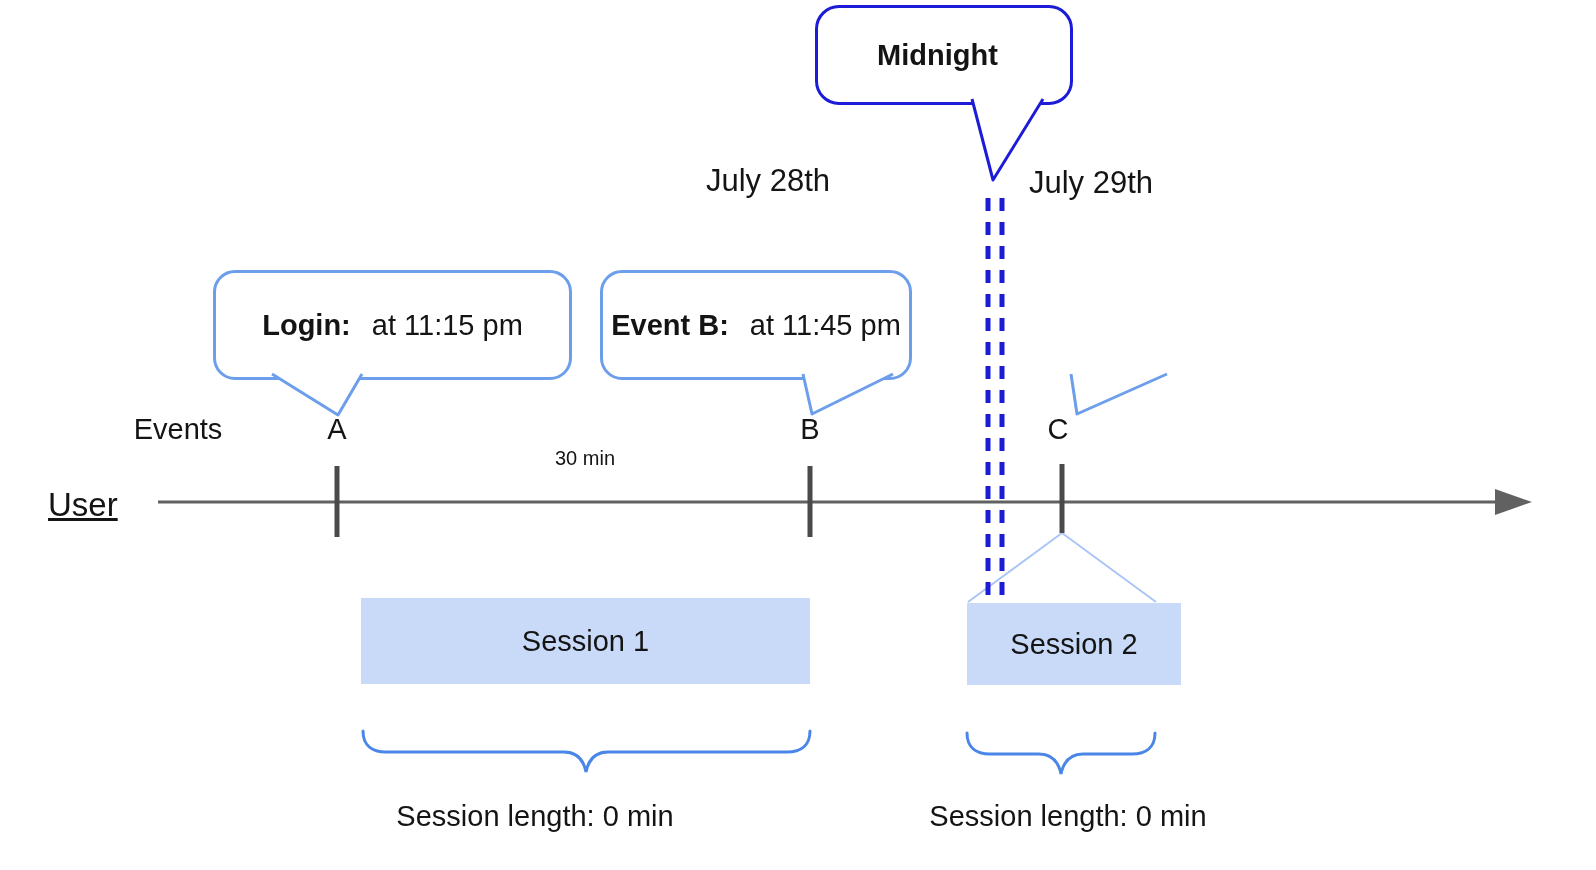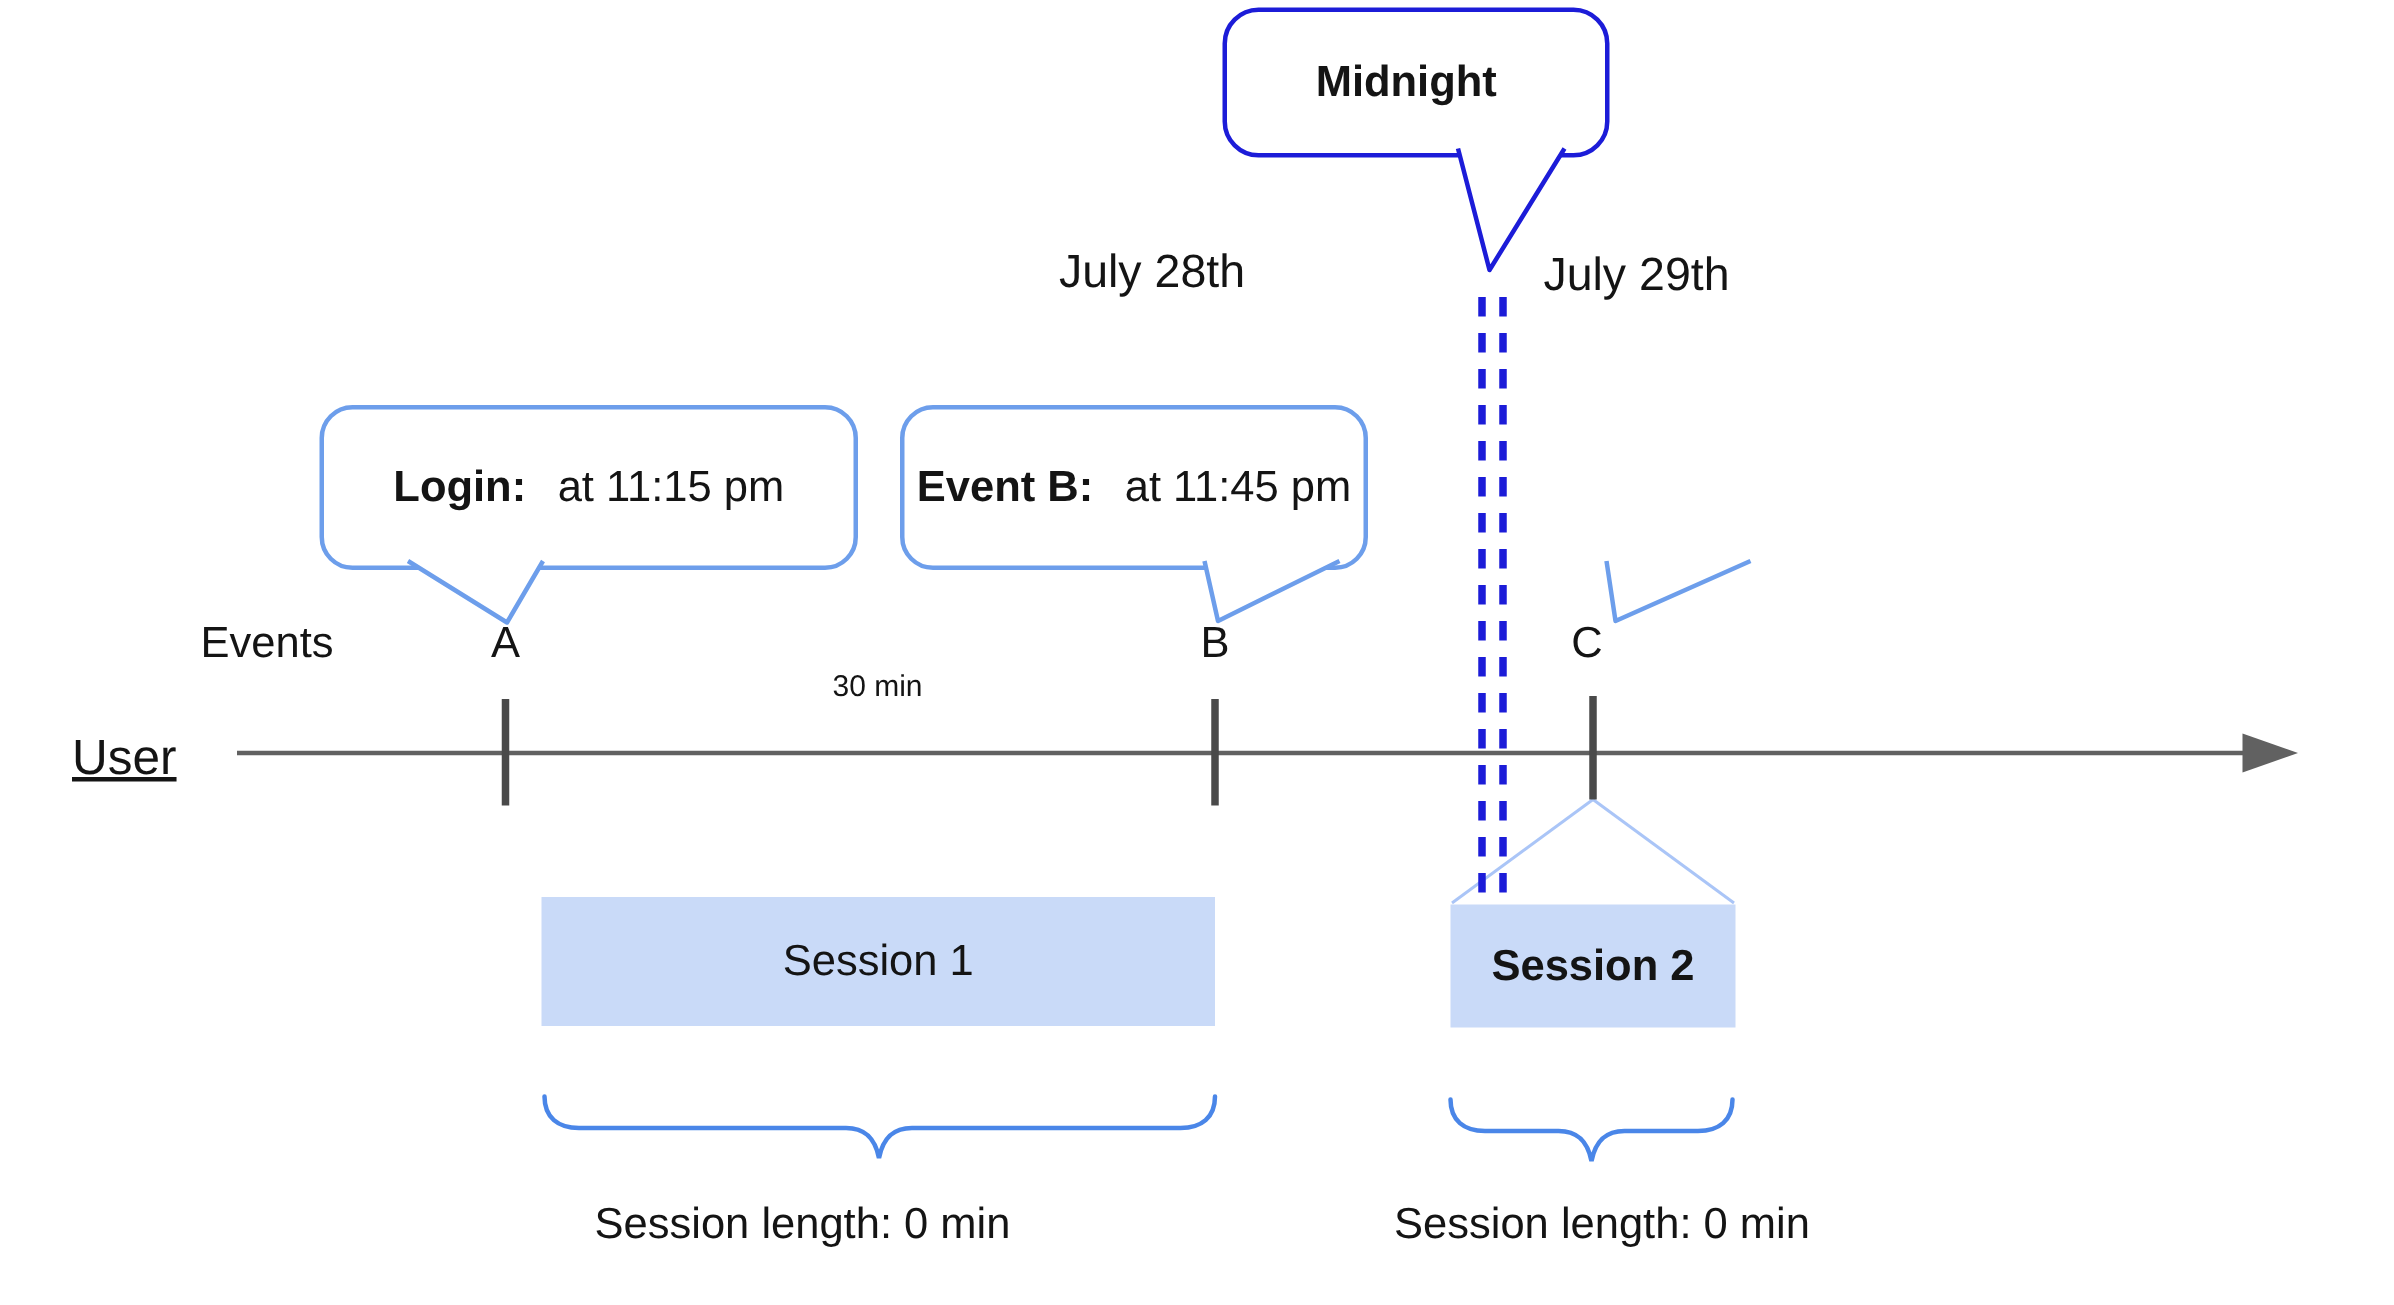--- a/index.html
+++ b/index.html
@@ -56,21 +56,21 @@
   .session-box {
     position: absolute;
     background: #c9daf8;
     display: flex;
     align-items: center;
     justify-content: center;
     font-size: 29px;
     z-index: 1;
   }
   .session-box.s1 { left: 361px; top: 598px; width: 449px; height: 86px; }
-  .session-box.s2 { left: 967px; top: 603px; width: 190px; height: 82px; font-weight: bold; }
+  .session-box.s2 { left: 967px; top: 603px; width: 214px; height: 82px; }
 
   
   svg.overlay {
     position: absolute;
     left: 0; top: 0;
     width: 1596px;
     height: 870px;
     pointer-events: none;
     z-index: 3;
   }

